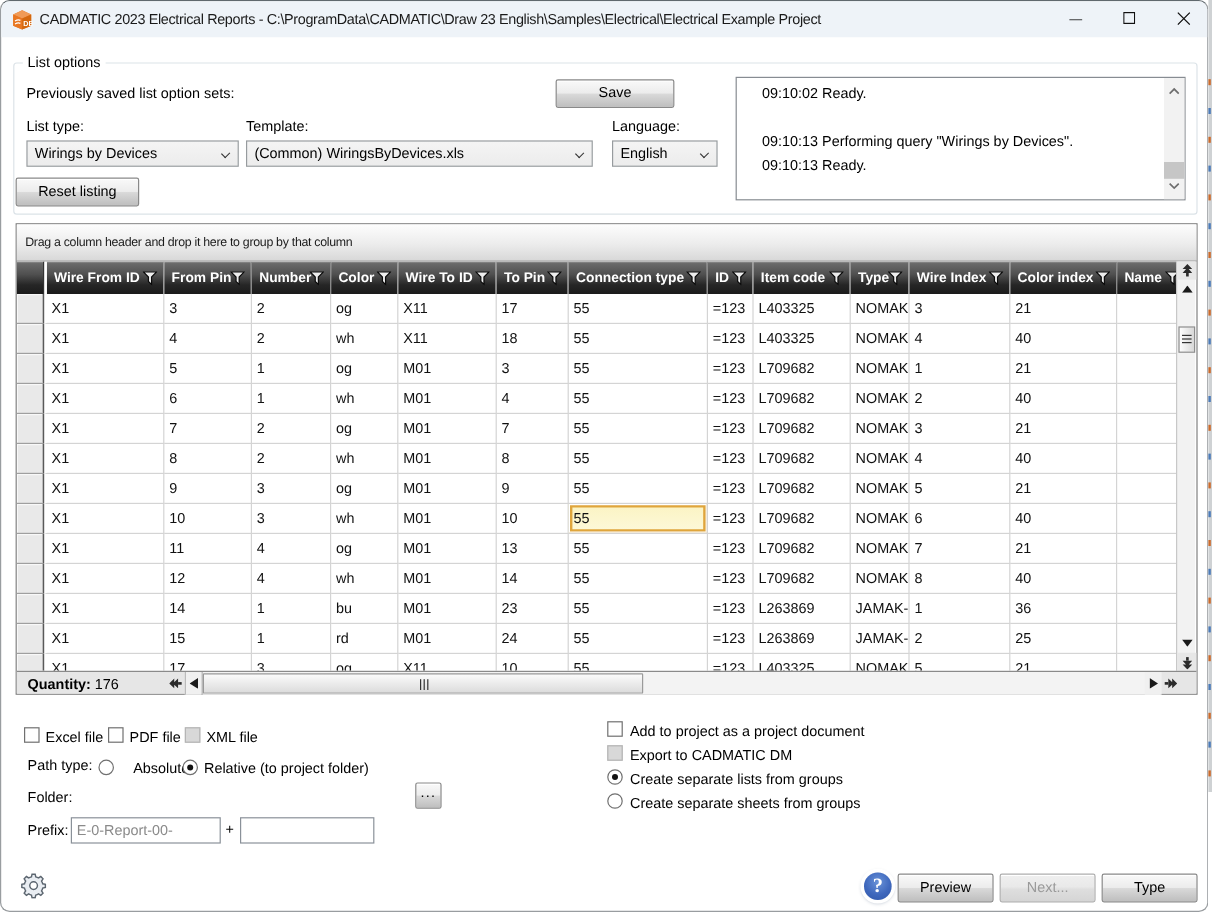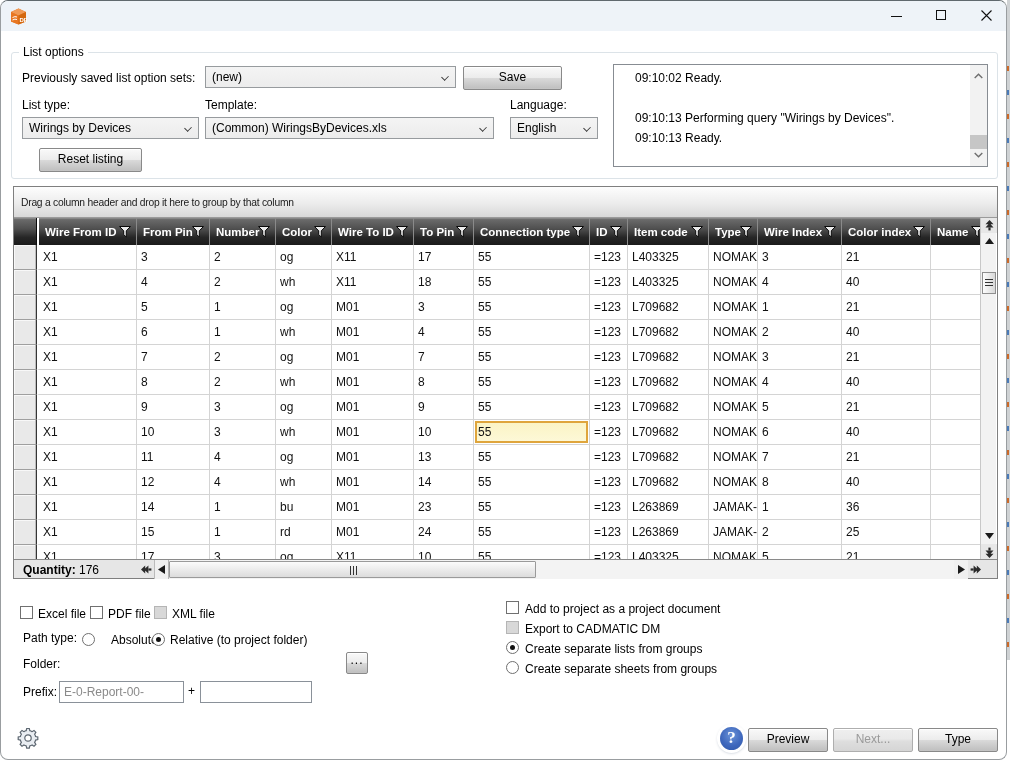--- a/index.html
+++ b/index.html
@@ -95,20 +95,21 @@
 
   <div id="titlebar">
     <svg class="icon" style="left:9px;top:7px" width="17" height="17" viewBox="0 0 17 17">
       <polygon points="8.5,0.5 16,4 16,13.5 8.5,16.5 1,13.5 1,4" fill="#e87722"></polygon>
       <polygon points="8.5,0.5 16,4 8.5,7.5 1,4" fill="#f09a56"></polygon>
       <polygon points="1,4 8.5,7.5 8.5,16.5 1,13.5" fill="#e87722"></polygon>
       <polygon points="16,4 16,13.5 8.5,16.5 8.5,7.5" fill="#d4680f"></polygon>
       <path d="M2.5 9.5 q2.5 -1.5 4.5 -0.5 M2.5 12 q2.5 -1.5 4.5 -0.5" stroke="#ffffff" stroke-width="1" fill="none"></path>
       <text x="9.4" y="14" font-size="6" font-weight="bold" fill="#fff" font-family="Liberation Sans">DB</text>
     </svg>
+    <div id="title">CADMATIC 2023 Electrical Reports - C:\ProgramData\CADMATIC\Draw 23 English\Samples\Electrical\Electrical Example Project</div>
     <div class="wbtn" style="left:872px">
         <svg class="icon" style="left:18px;top:15px" width="11" height="1" viewBox="0 0 11 1">
           <rect width="11" height="1" fill="#111"></rect>
         </svg>
       </div>
     <div class="wbtn" style="left:918px">
         <svg class="icon" style="left:17px;top:9px" width="10" height="10" viewBox="0 0 10 10">
           <rect x="0.5" y="0.5" width="9" height="9" fill="none" stroke="#111" stroke-width="1"></rect>
         </svg>
       </div>
@@ -116,29 +117,28 @@
         <svg class="icon" style="left:16px;top:9px" width="11" height="11" viewBox="0 0 11 11">
           <path d="M0.5 0.5 L10.5 10.5 M10.5 0.5 L0.5 10.5" stroke="#111" stroke-width="1.1"></path>
         </svg>
       </div>
   </div>
 
   <div class="group" style="left:10px;top:51px;width:987px;height:127px">
       <span class="gcap" style="left:7px">List options</span>
     </div>
   <div class="lbl" style="left:21px;top:70px">Previously saved list option sets:</div>
-  <div class="combo" style="left:204px;top:65px;width:251px">(new)<span class="chev"></span></div>
   <div class="btn" style="left:462px;top:65px;width:99px">Save</div>
   <div class="lbl" style="left:21px;top:97px">List type:</div>
   <div class="lbl" style="left:204px;top:97px">Template:</div>
   <div class="lbl" style="left:509px;top:97px">Language:</div>
   <div class="combo" style="left:204px;top:116px;width:289px">(Common) WiringsByDevices.xls<span class="chev"></span></div>
   <div class="combo" style="left:21px;top:116px;width:177px">Wirings by Devices<span class="chev"></span></div>
   <div class="combo" style="left:509px;top:116px;width:88px">English<span class="chev"></span></div>
-  <div class="btn" style="left:38px;top:147px;width:103px">Reset listing</div>
+  <div class="btn" style="left:12px;top:147px;width:103px">Reset listing</div>
 
   <div id="log">
     <div class="ln" style="top:6px">09:10:02 Ready.</div>
     <div class="ln" style="top:46px">09:10:13 Performing query "Wirings by Devices".</div>
     <div class="ln" style="top:66px">09:10:13 Ready.</div>
     <div class="abs" style="right:0;top:0;width:17px;height:101px;background:#f2f2f2">
       <svg class="icon" style="left:4px;top:8px" width="9" height="6" viewBox="0 0 9 6">
           <path d="M0.7 5 L4.5 1.2 L8.3 5" fill="none" stroke="#6e6e6e" stroke-width="1.4"></path>
         </svg>
       <svg class="icon" style="left:4px;bottom:8px" width="9" height="6" viewBox="0 0 9 6">

